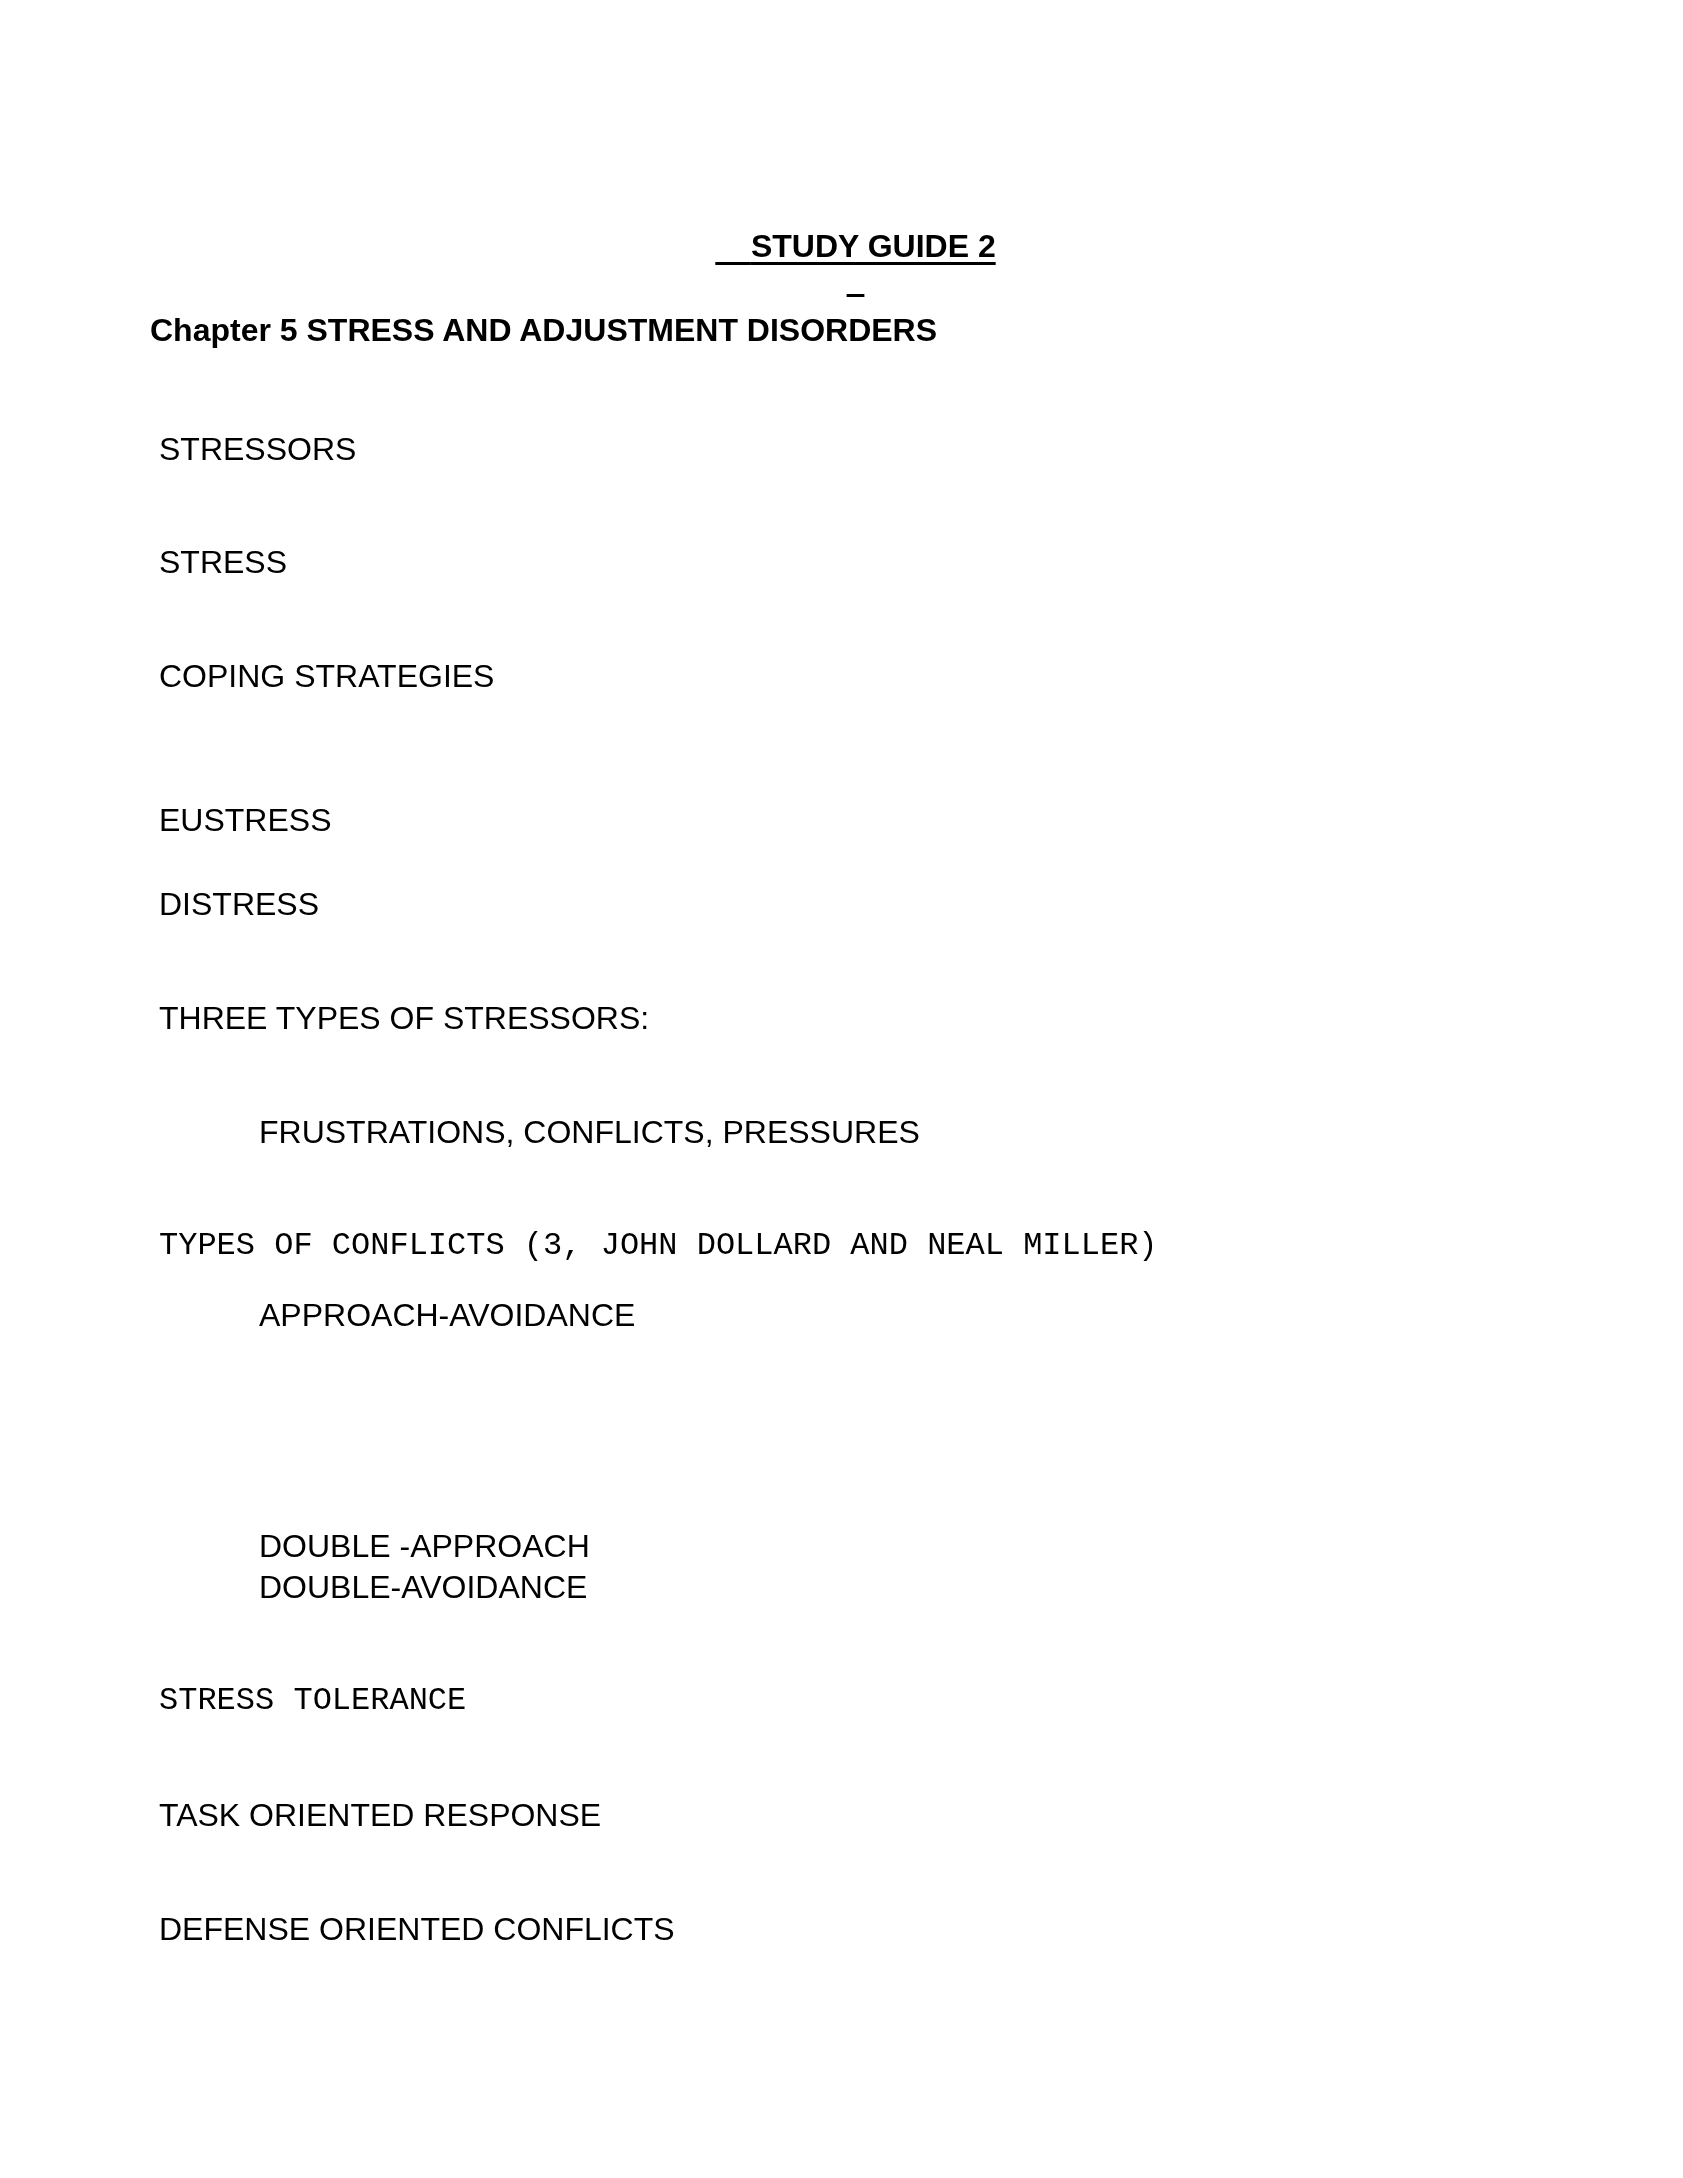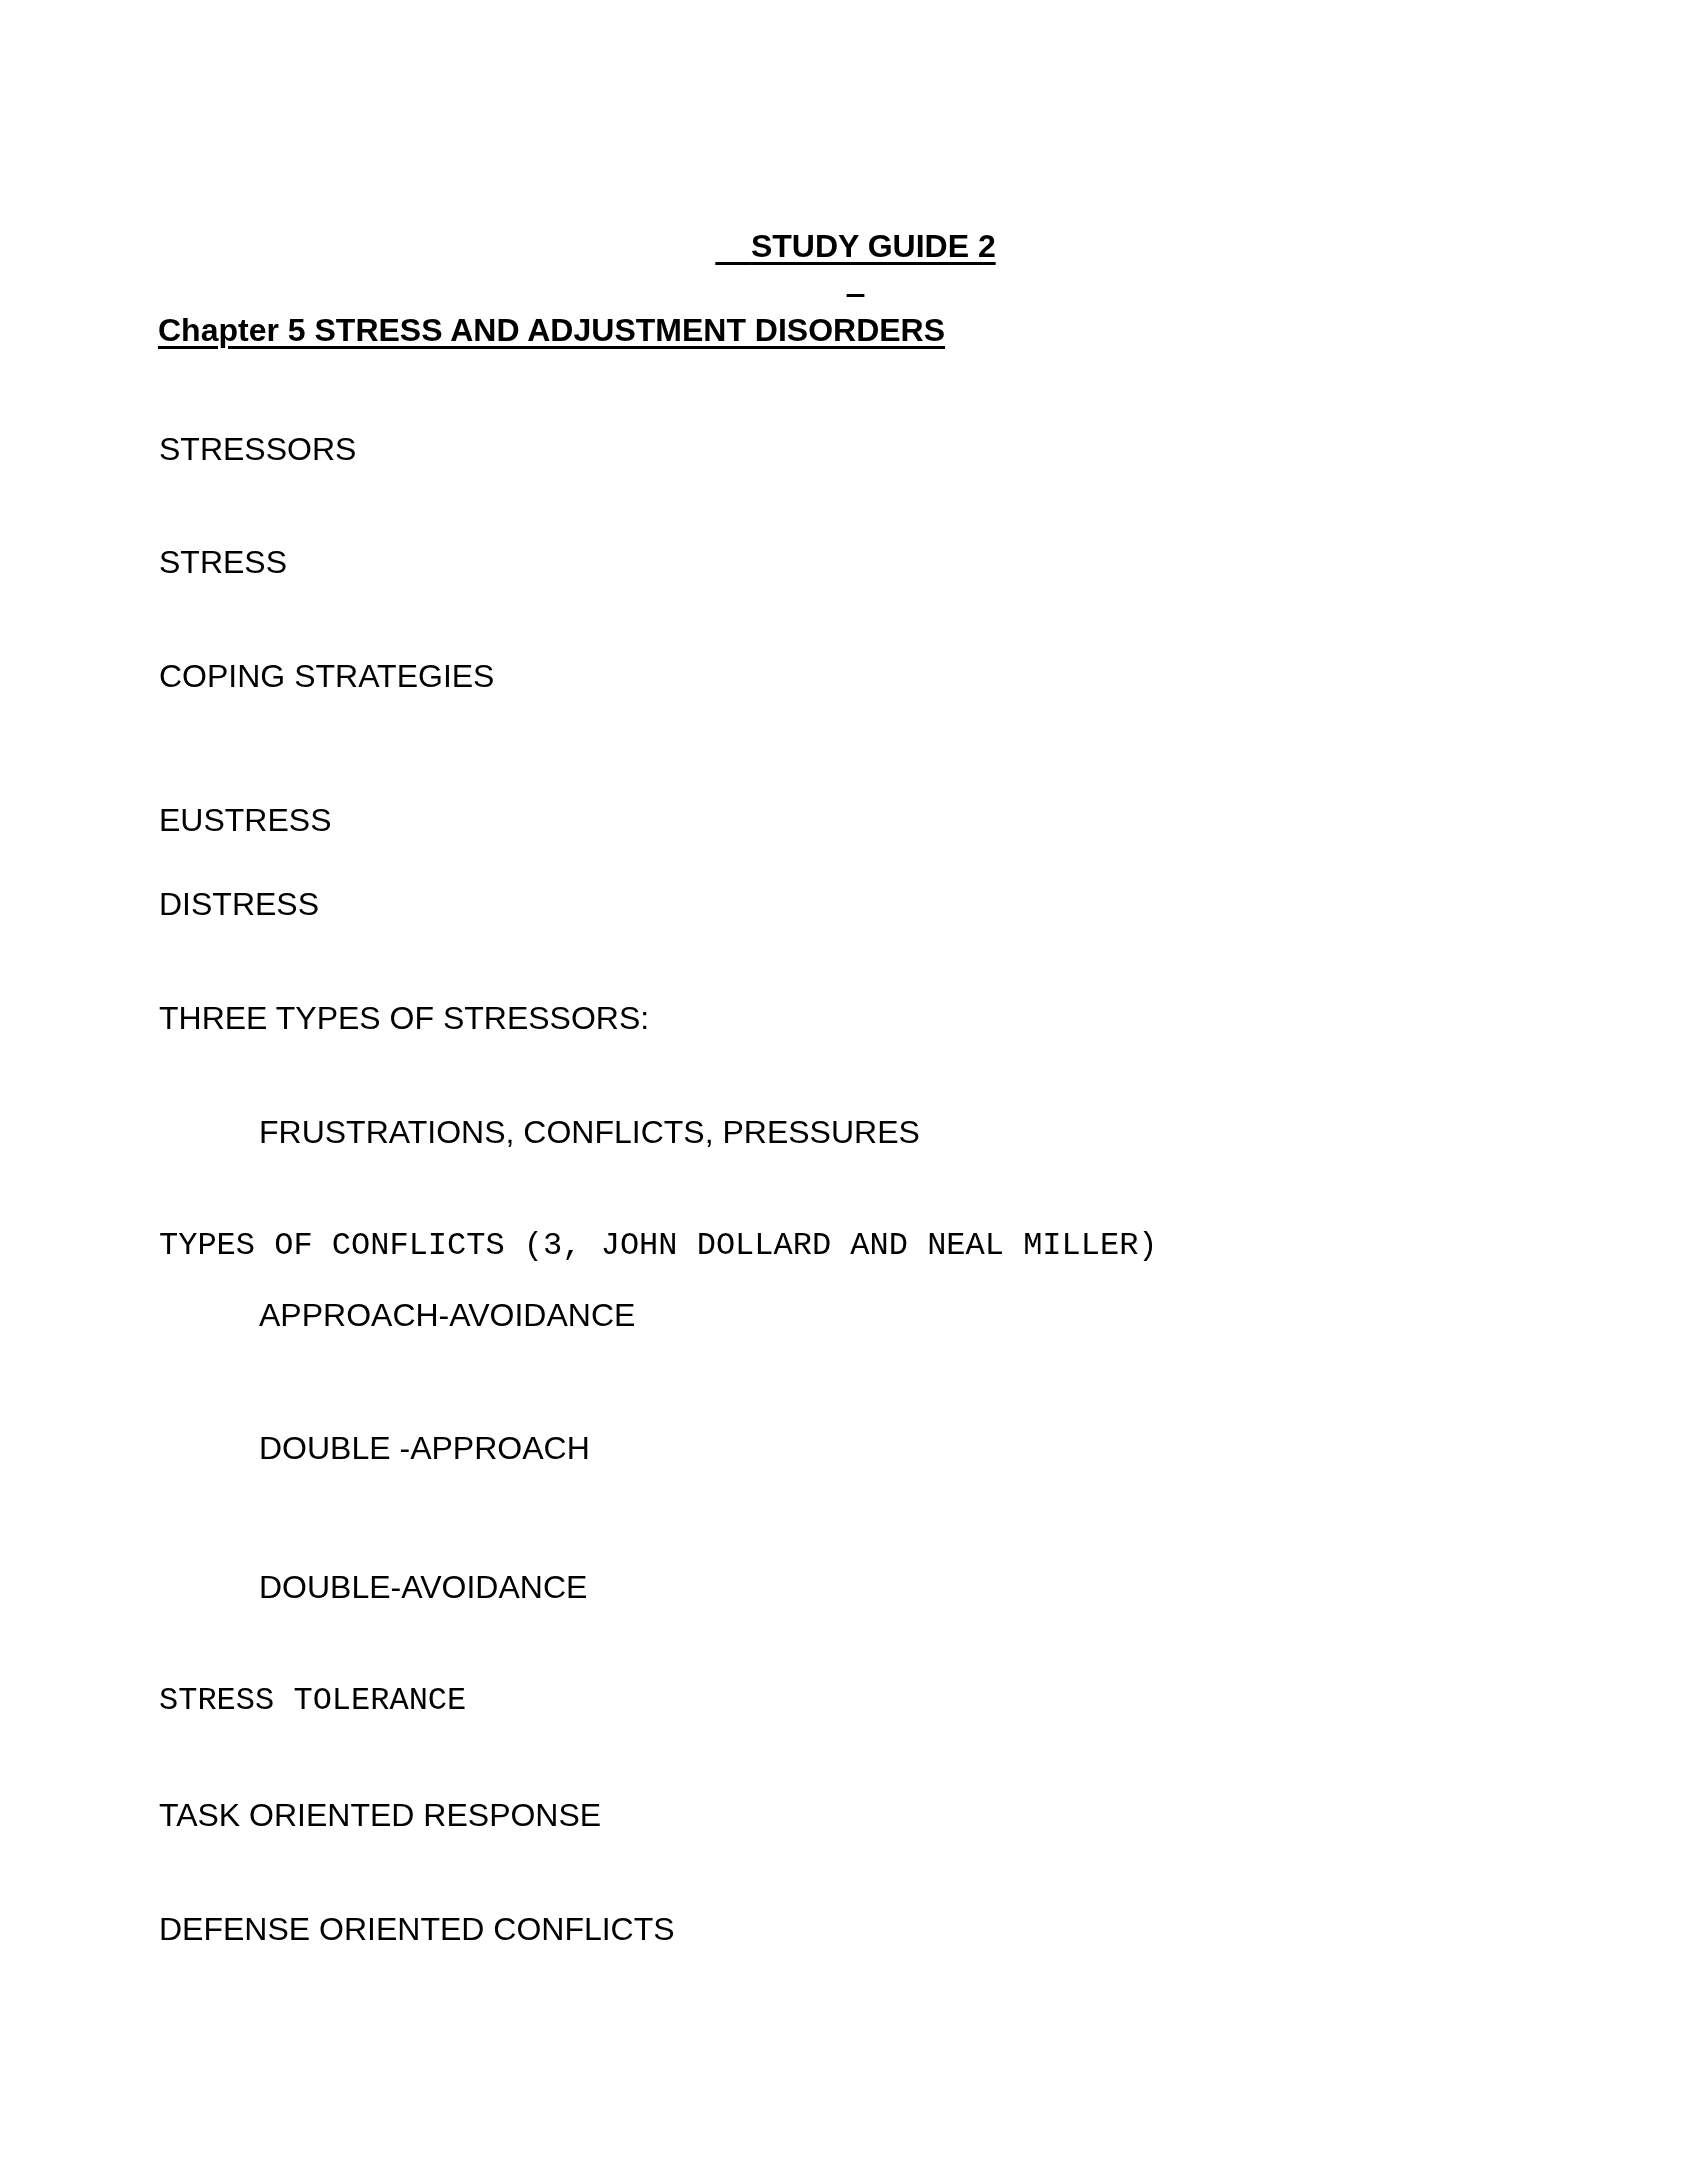--- a/index.html
+++ b/index.html
@@ -28,24 +28,23 @@
       text-align: center;
       font-weight: bold;
       text-decoration: underline;
       text-decoration-thickness: 3px;
       text-underline-offset: 5px;
       top: 198px;
       padding-left: 0;
     }
     .title span { position: relative; left: 0; }
     .chapter {
-      left: 158px;
+      left: 150px;
       top: 314px;
       font-weight: bold;
-      text-decoration: underline;
       text-decoration-thickness: 3px;
       text-underline-offset: 5px;
     }
     .term { left: 159px; }
     .sub { left: 259px; }
   </style>
 </head>
 <body>
 
 <div>
@@ -57,19 +56,19 @@
 
   <p class="line term" style="top:433px;">STRESSORS</p>
   <p class="line term" style="top:546px;">STRESS</p>
   <p class="line term" style="top:660px;">COPING STRATEGIES</p>
   <p class="line term" style="top:804px;">EUSTRESS</p>
   <p class="line term" style="top:888px;">DISTRESS</p>
   <p class="line term" style="top:1002px;">THREE TYPES OF STRESSORS:</p>
   <p class="line sub" style="top:1116px;">FRUSTRATIONS, CONFLICTS, PRESSURES</p>
   <p class="line term" style="top:1230px;font-family:Liberation Mono, monospace;">TYPES OF CONFLICTS (3, JOHN DOLLARD AND NEAL MILLER)</p>
   <p class="line sub" style="top:1299px;">APPROACH-AVOIDANCE</p>
-  <p class="line sub" style="top:1432px;text-align:right;">DOUBLE -APPROACH</p>
+  <p class="line sub" style="top:1530px;text-align:right;">DOUBLE -APPROACH</p>
   <p class="line sub" style="top:1571px;">DOUBLE-AVOIDANCE</p>
   <p class="line term" style="top:1685px;font-family:Liberation Mono, monospace;">STRESS TOLERANCE</p>
   <p class="line term" style="top:1799px;">TASK ORIENTED RESPONSE</p>
   <p class="line term" style="top:1913px;">DEFENSE ORIENTED CONFLICTS</p>
 </div>
 
 
 </body></html>

